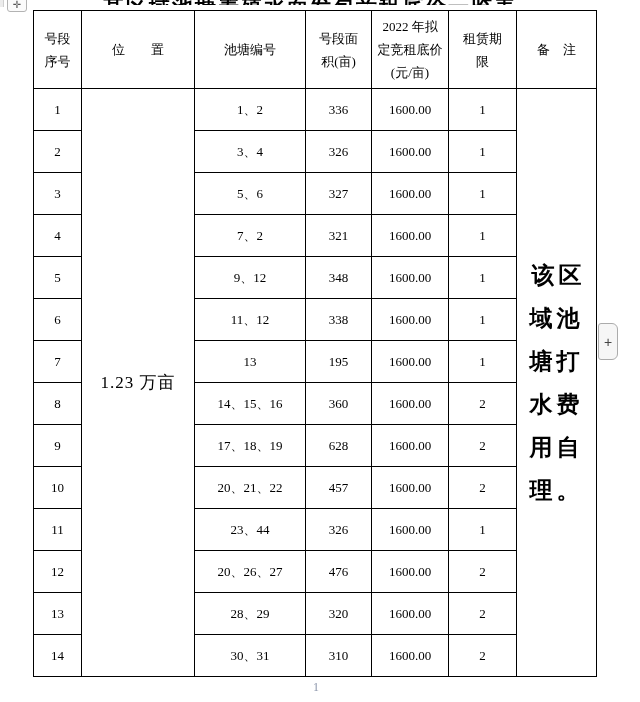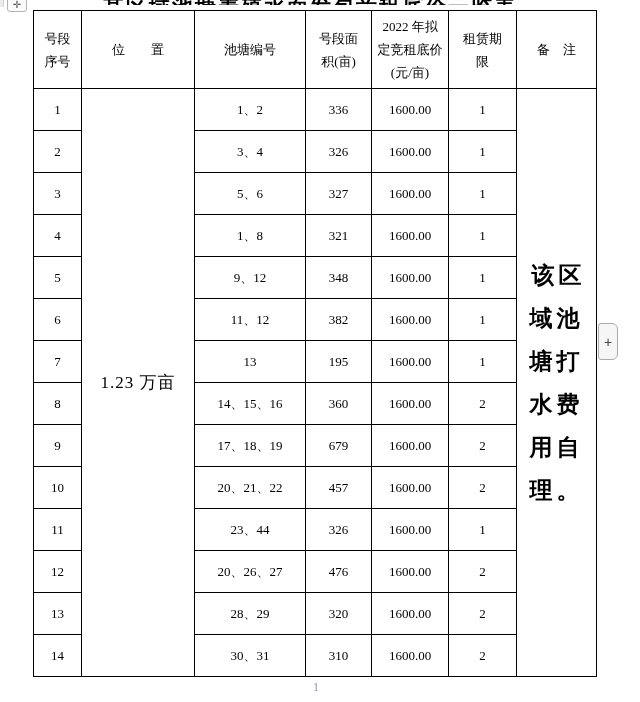--- a/index.html
+++ b/index.html
@@ -143,40 +143,40 @@
 
       <td class="c-ponds">5、6</td>
       <td class="c-area">327</td>
       <td class="c-price">1600.00</td>
       <td class="c-term">1</td>
 
     </tr>
         <tr>
       <td class="c-seq">4</td>
 
-      <td class="c-ponds">1、8</td>
+      <td class="c-ponds">7、2</td>
       <td class="c-area">321</td>
       <td class="c-price">1600.00</td>
       <td class="c-term">1</td>
 
     </tr>
         <tr>
       <td class="c-seq">5</td>
 
       <td class="c-ponds">9、12</td>
       <td class="c-area">348</td>
       <td class="c-price">1600.00</td>
       <td class="c-term">1</td>
 
     </tr>
         <tr>
       <td class="c-seq">6</td>
 
       <td class="c-ponds">11、12</td>
-      <td class="c-area">382</td>
+      <td class="c-area">338</td>
       <td class="c-price">1600.00</td>
       <td class="c-term">1</td>
 
     </tr>
         <tr>
       <td class="c-seq">7</td>
 
       <td class="c-ponds">13</td>
       <td class="c-area">195</td>
       <td class="c-price">1600.00</td>
@@ -189,21 +189,21 @@
       <td class="c-ponds">14、15、16</td>
       <td class="c-area">360</td>
       <td class="c-price">1600.00</td>
       <td class="c-term">2</td>
 
     </tr>
         <tr>
       <td class="c-seq">9</td>
 
       <td class="c-ponds">17、18、19</td>
-      <td class="c-area">679</td>
+      <td class="c-area">628</td>
       <td class="c-price">1600.00</td>
       <td class="c-term">2</td>
 
     </tr>
         <tr>
       <td class="c-seq">10</td>
 
       <td class="c-ponds">20、21、22</td>
       <td class="c-area">457</td>
       <td class="c-price">1600.00</td>

